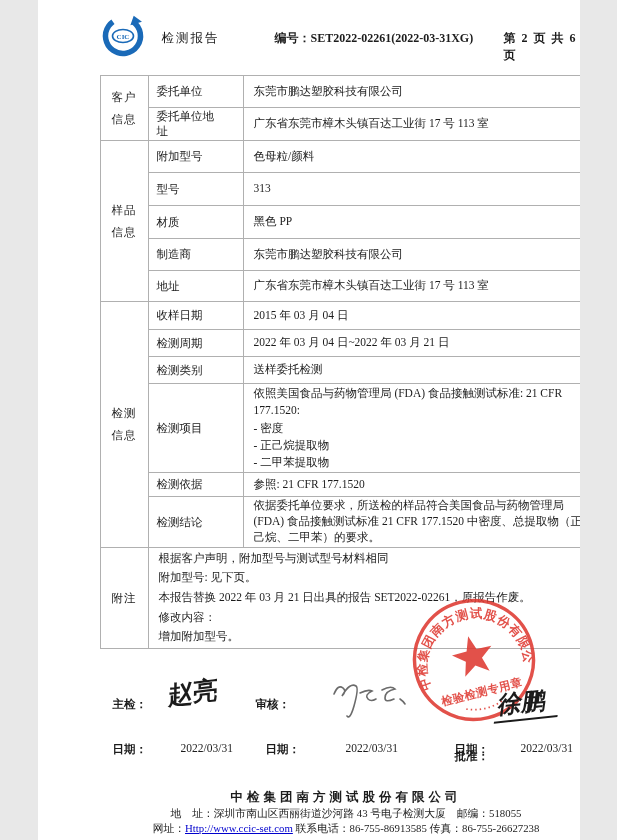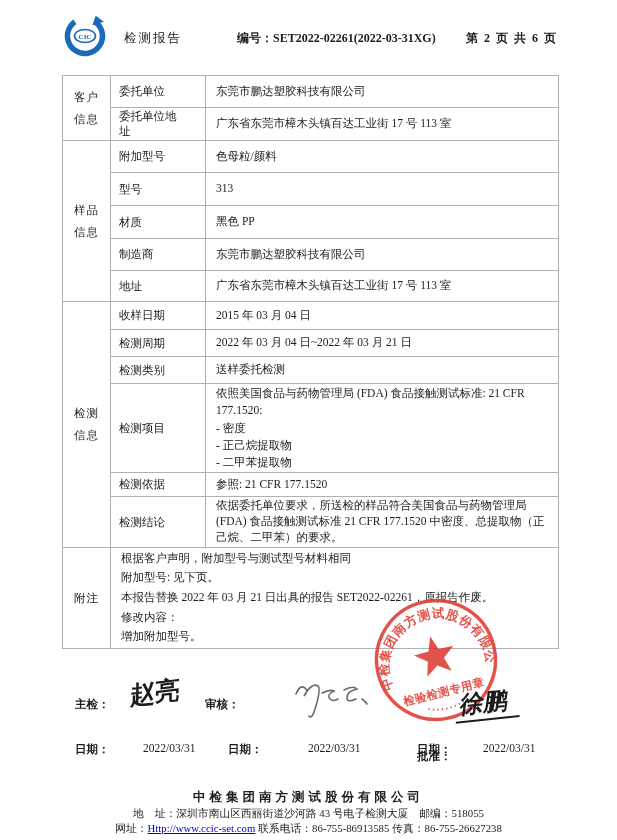--- a/index.html
+++ b/index.html
@@ -1,18 +1,18 @@
 <!DOCTYPE html>
 <html><head>
 <meta charset="utf-8">
 <style>
   * { margin:0; padding:0; box-sizing:border-box; }
   html,body { background:#e8e8e8; }
   .page {
-    position:relative; width:617px; height:840px; margin:0 auto;
+    position:relative; width:542px; height:840px; margin:0 auto;
     background:#ffffff; overflow:hidden;
     font-family:"Liberation Serif","DejaVu Serif",serif; color:#1c1c1c;
   }
 
   
   .logo { position:absolute; left:62px; top:14px; width:46px; height:44px; }
   .doc-title { position:absolute; left:124px; top:30px; font-size:12.5px; font-weight:normal; letter-spacing:2px; }
   .doc-no { position:absolute; left:237px; top:30px; font-size:12px; font-weight:bold; }
   .doc-page { position:absolute; left:466px; top:30px; font-size:12px; font-weight:bold; letter-spacing:1.5px; }
 
@@ -158,21 +158,21 @@
     <text font-size="12.4" font-weight="bold" fill="#df3a32" letter-spacing="0.8" font-family="Liberation Serif, serif">
       <textPath href="#arcTop" startOffset="1%">中检集团南方测试股份有限公司</textPath>
     </text>
     <polygon points="63,39 68.05,53.04 82.97,53.51 71.18,62.66 75.34,76.99 63,68.6 50.66,76.99 54.82,62.66 43.03,53.51 57.95,53.04" fill="#df3a32"></polygon>
     <text x="63" y="99" text-anchor="middle" font-size="11.2" font-weight="bold" fill="#df3a32" letter-spacing="0.5" font-family="Liberation Serif, serif">检验检测专用章</text>
     <path d="M 44,108 A 48 48 0 0 0 82,108" fill="none" stroke="#df3a32" stroke-width="1.7" stroke-dasharray="1.4 3"></path>
   </svg>
 
   <div class="abs role" style="left:75px; top:697px;">主检：</div>
   <div class="abs sig-text sig-1">赵亮</div>
-  <div class="abs role" style="left:205px; top:697px;">审核：</div>
+  <div class="abs role" style="left:218px; top:697px;">审核：</div>
   <svg class="sig-2-svg" width="86" height="42" viewBox="0 0 86 42">
     <path d="M 8,18 q 4,-10 9,-6 q 4,3 -1,8 q 8,-14 14,-10 q 3,2 -2,20 q -4,14 -7,10
              M 34,17 q 8,-4 12,-2 q -8,4 -4,8 q 3,3 8,0
              M 56,14 q 9,-5 13,-1 q -10,2 -10,9 q 0,5 9,1 M 74,23 q 3,2 5,5" fill="none" stroke="#6b6b6b" stroke-width="1.6" stroke-linecap="round"></path>
   </svg>
   <div class="abs role" style="left:417px; top:701px;margin-top:48px;">批准：</div>
   <div class="abs sig-text sig-3">徐鹏</div>
 
   <div class="abs role" style="left:75px;  top:742px;">日期：</div>
   <div class="abs" style="left:143px; top:742px;">2022/03/31</div>

